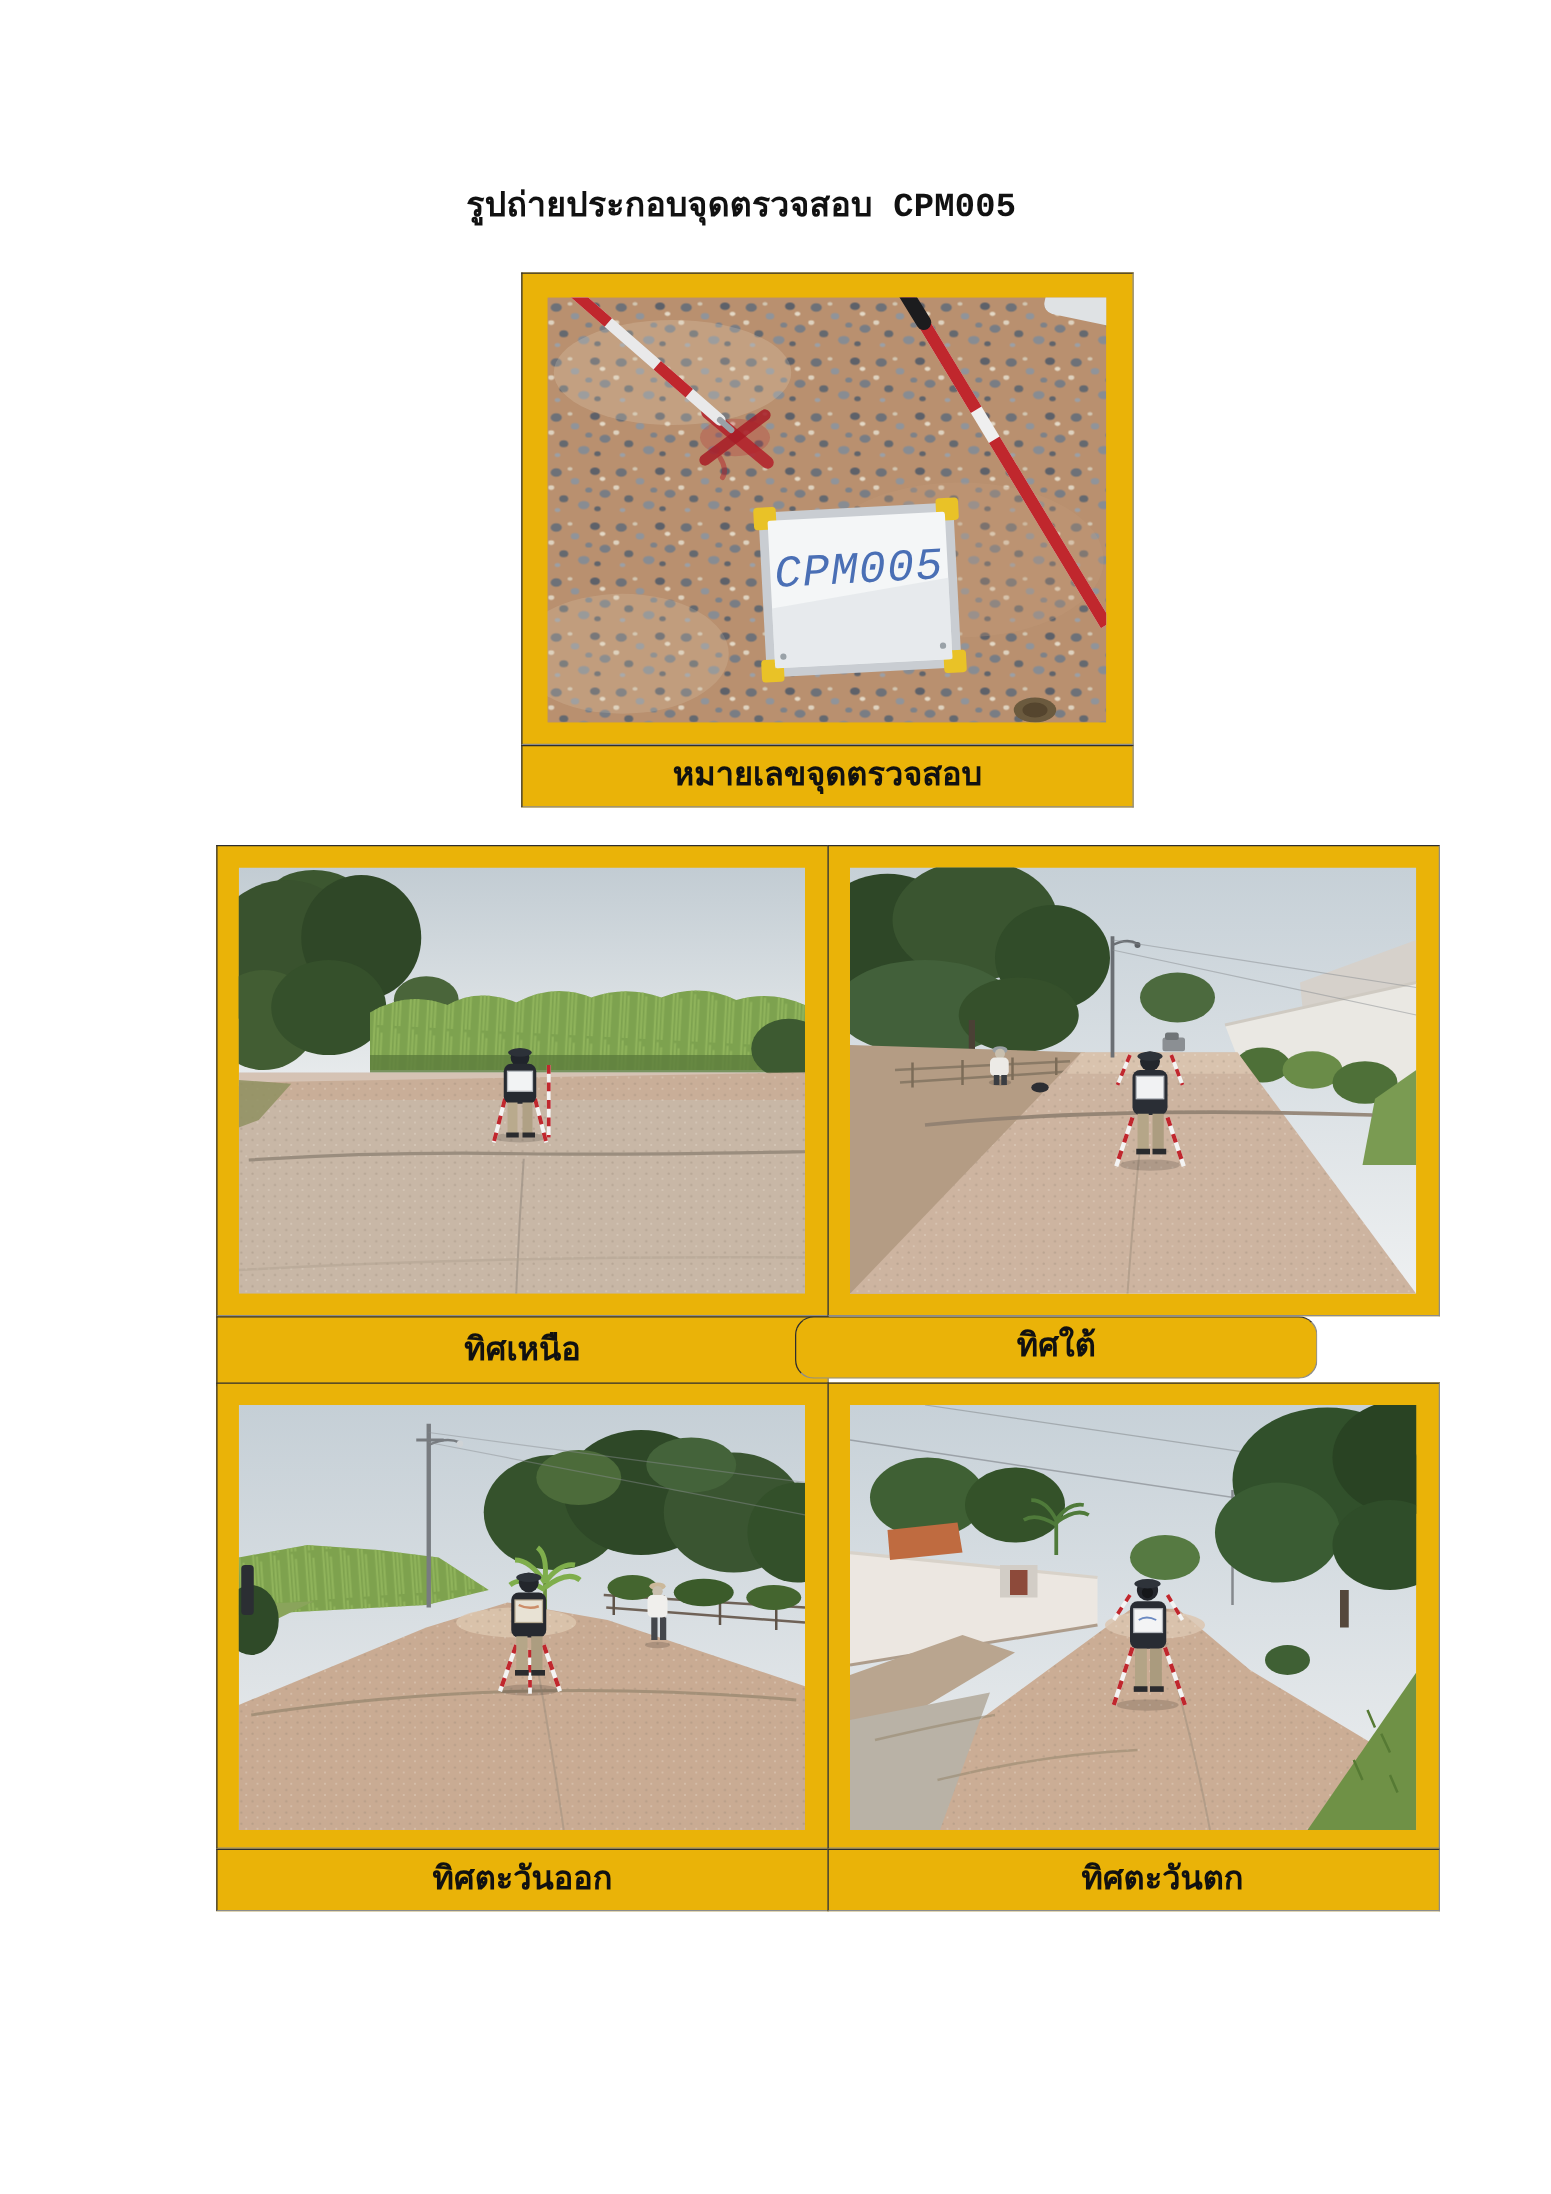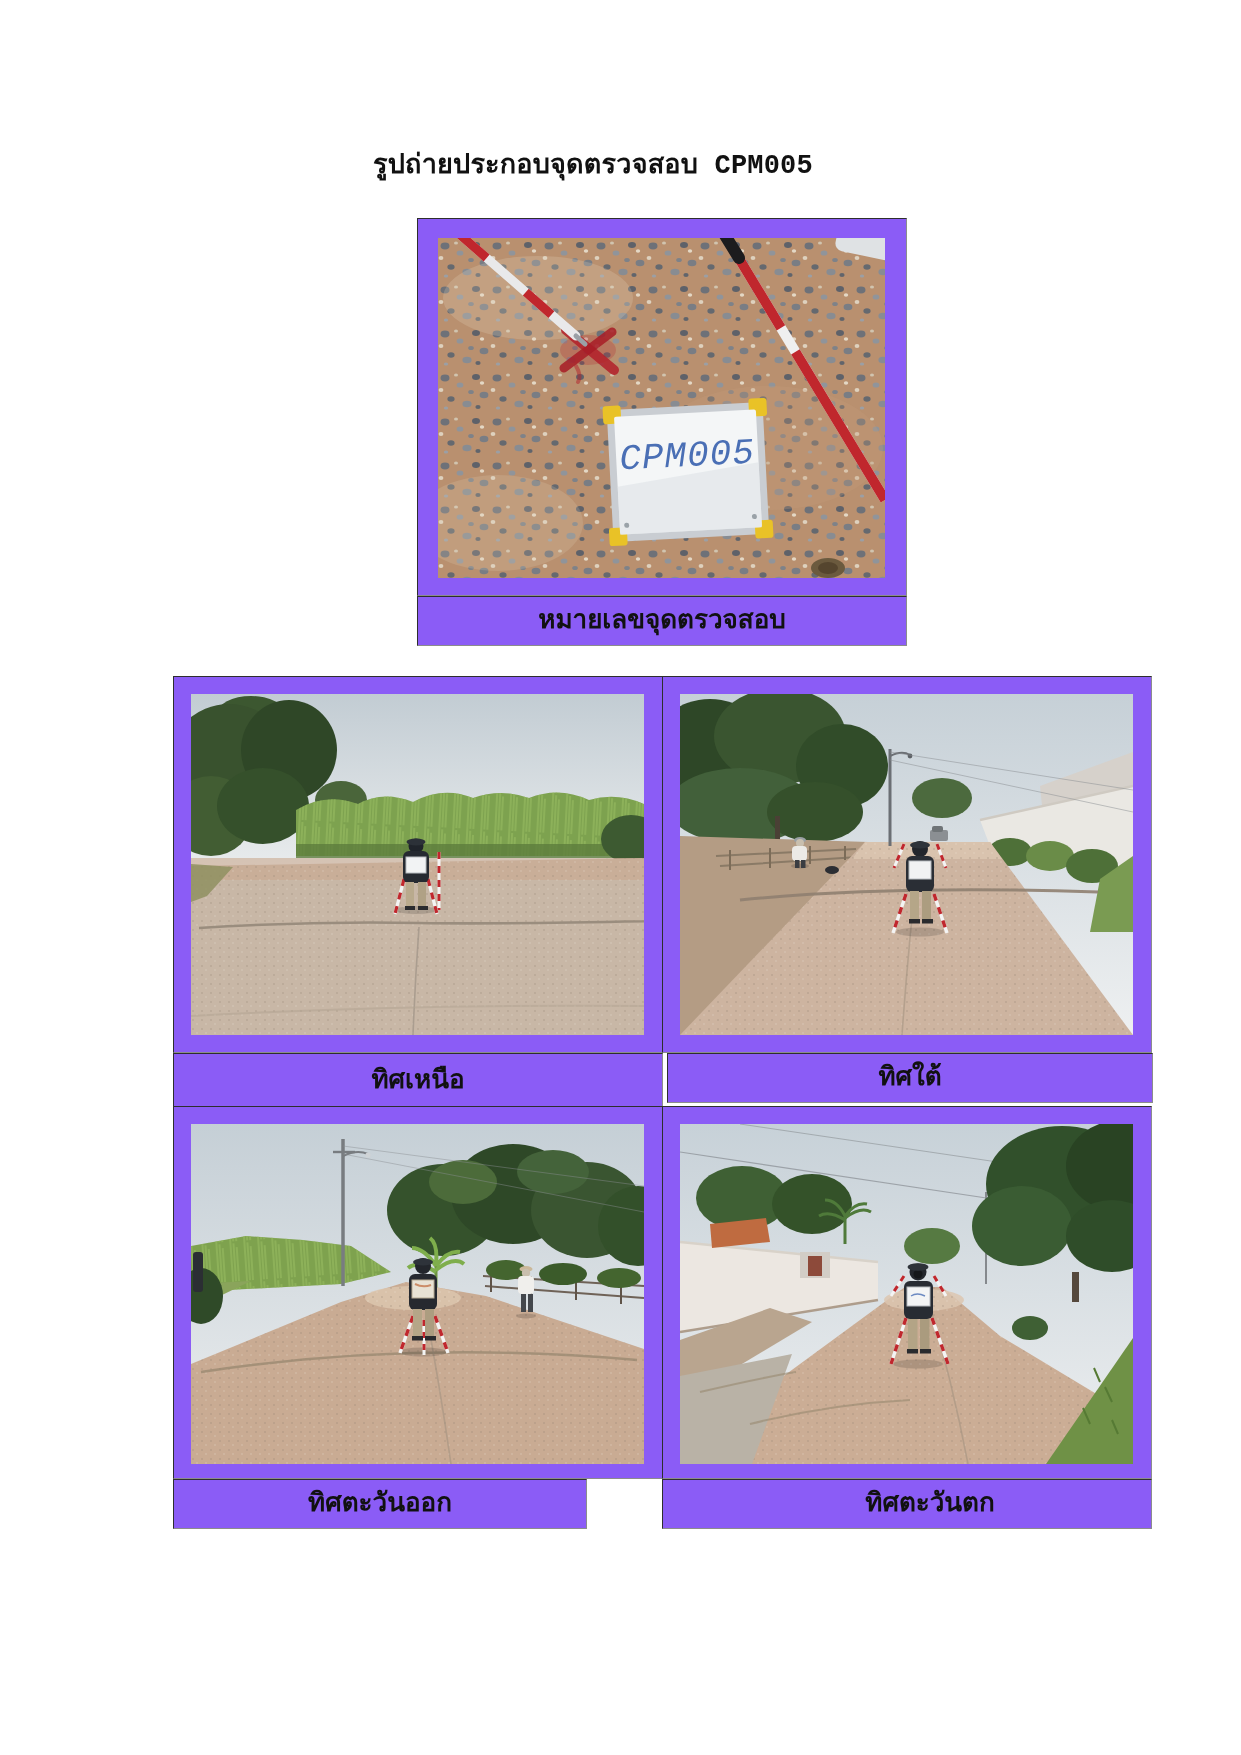--- a/index.html
+++ b/index.html
@@ -1,20 +1,20 @@
 <!DOCTYPE html>
 <html><head>
 <meta charset="utf-8">
 <style>
   html,body{margin:0;padding:0;background:#ffffff;}
   .page{position:relative;width:1241px;height:1755px;background:#fff;overflow:hidden;
         font-family:Liberation Mono, monospace;color:#111;margin-left:23px;}
   .doc-title{position:absolute;top:142px;left:0;width:1140px;text-align:center;
              font-size:27px;font-weight:600;letter-spacing:.2px;}
-  .cell{position:absolute;background:#8b5cf6;box-sizing:border-box;
+  .cell{position:absolute;background:#eab308;box-sizing:border-box;
         border:1.6px solid #2e2e2e;border-right-color:#8c8c8c;border-bottom-color:#8c8c8c;}
   .caption{display:flex;align-items:center;justify-content:center;
            font-size:26px;font-weight:600;line-height:1;}
   .photo{position:absolute;display:block;}
 </style>
 </head>
 <body>
 
 <div class="page">
 
@@ -78,24 +78,24 @@
       <circle cx="314" cy="282" r="2.5" fill="#9aa2a8"></circle>
       <text x="250" y="228" text-anchor="middle" font-size="36" font-style="italic" fill="#4a6fb5" letter-spacing="1">CPM005</text>
     </g>
   </svg>
 
   <div class="cell caption" style="left:394px;top:596px;width:490px;height:50px;">หมายเลขจุดตรวจสอบ</div>
 
   <div class="cell" style="left:150px;top:676px;width:490px;height:377px;"></div>
   <div class="cell" style="left:639px;top:676px;width:490px;height:377px;"></div>
   <div class="cell caption" style="left:150px;top:1053px;width:490px;height:56px;">ทิศเหนือ</div>
-  <div class="cell caption" style="left:644px;top:1053px;width:486px;height:50px;">ทิศใต้</div>
+  <div class="cell caption" style="left:613px;top:1053px;width:418px;height:50px;border-radius:15px;">ทิศใต้</div>
   <div class="cell" style="left:150px;top:1106px;width:490px;height:373px;"></div>
   <div class="cell" style="left:639px;top:1106px;width:490px;height:373px;"></div>
-  <div class="cell caption" style="left:150px;top:1479px;width:414px;height:50px;">ทิศตะวันออก</div>
+  <div class="cell caption" style="left:150px;top:1479px;width:490px;height:50px;">ทิศตะวันออก</div>
   <div class="cell caption" style="left:639px;top:1479px;width:490px;height:50px;padding-left:46px;">ทิศตะวันตก</div>
 
   <svg class="photo" style="left:168px;top:694px;" width="453" height="341" viewBox="0 0 453 341" role="img">
     <defs>
       <linearGradient id="n-sky" x1="0" y1="0" x2="0" y2="1">
         <stop offset="0" stop-color="#c2ccd3"></stop>
           <stop offset="1" stop-color="#e9eced"></stop>
       </linearGradient>
       <pattern id="n-cane" width="14" height="40" patternUnits="userSpaceOnUse" patternTransform="rotate(3)">
         <path d="M3 0 V40 M9 6 V40 M6 2 V40" stroke="#95b95f" stroke-width="1.6"></path>

